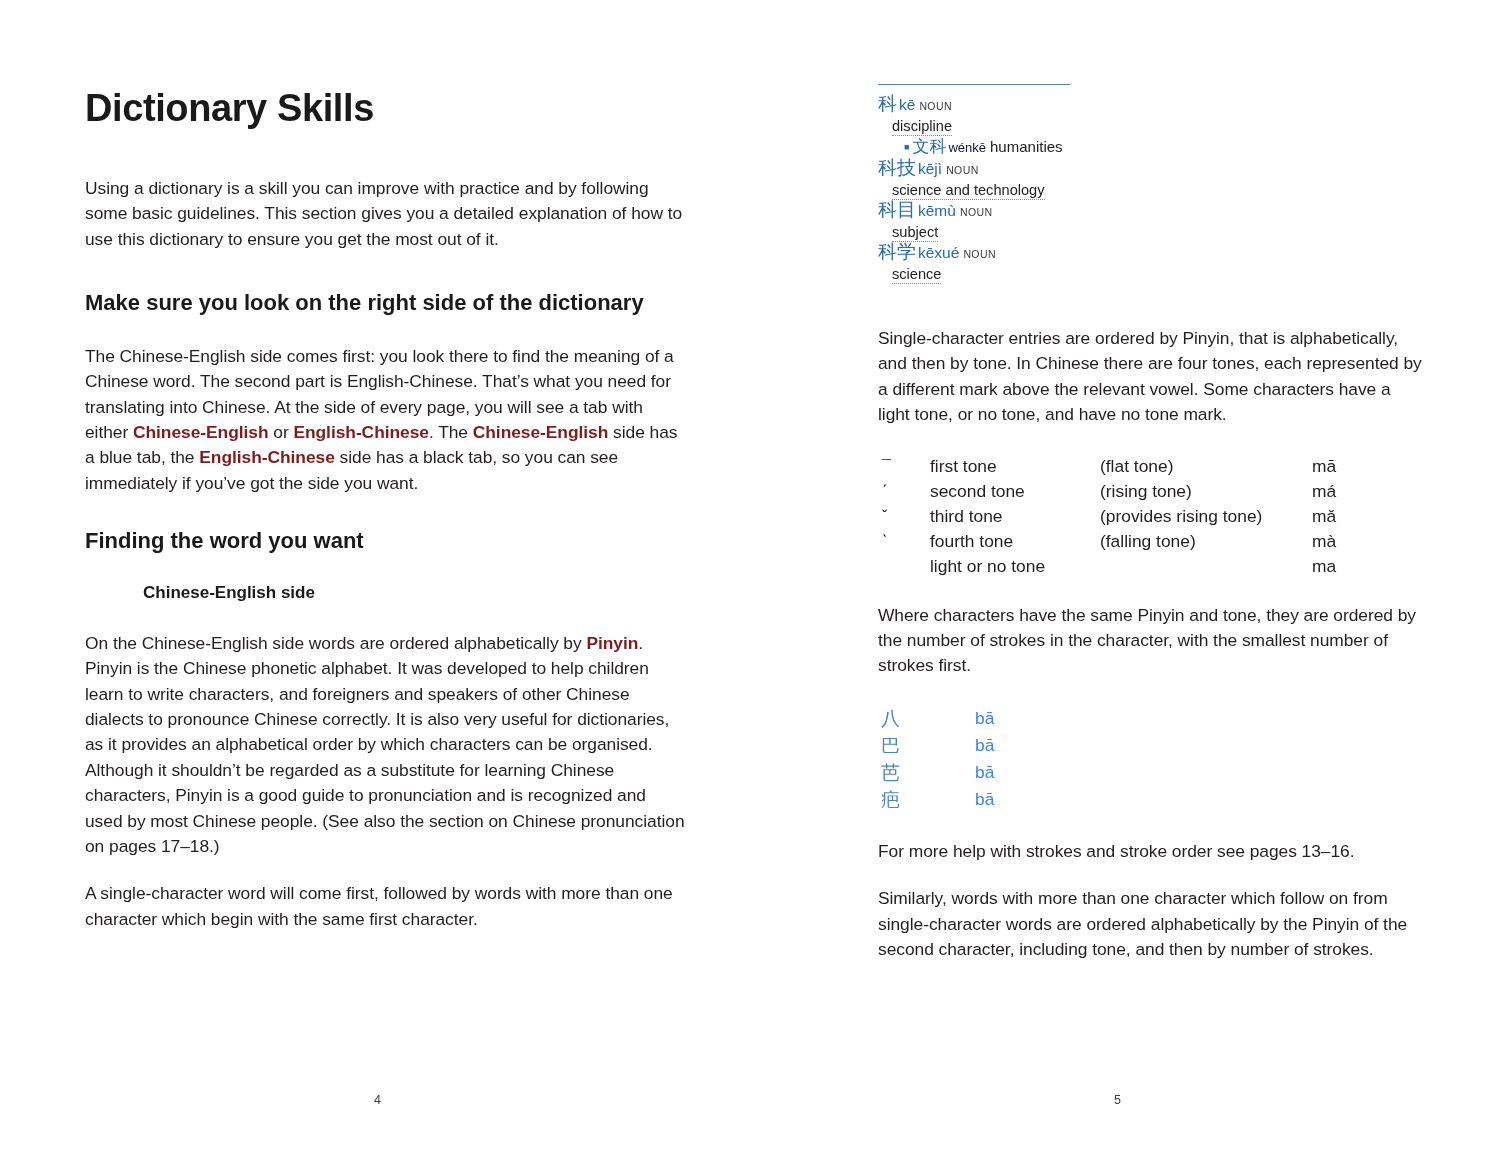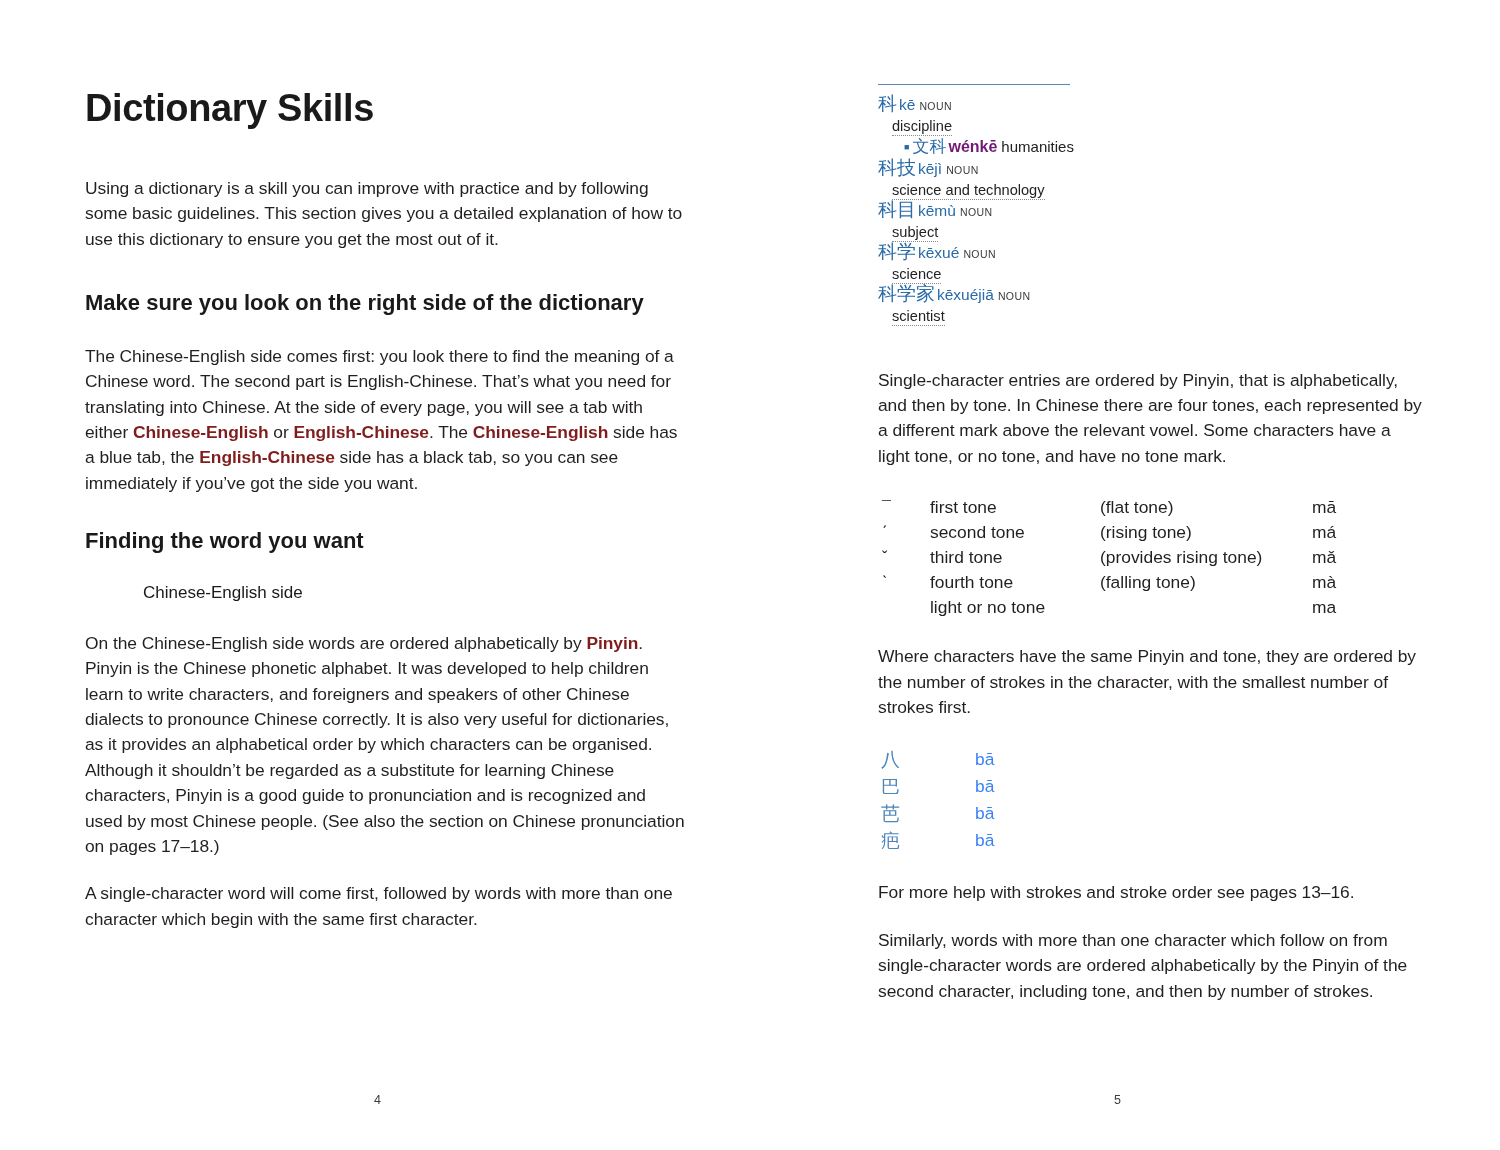--- a/index.html
+++ b/index.html
@@ -52,21 +52,21 @@
   .sec-head {
     font-size: 22px;
     font-weight: bold;
     color: #1a1a1a;
     margin: 0;
     line-height: 1.35;
   }
 
   .sub-head {
     font-size: 17px;
-    font-weight: normal;
+    font-weight: bold;
     color: #1a1a1a;
     margin: 0;
     line-height: 1.35;
   }
 
   
   p.body {
     font-size: 17.4px;
     line-height: 25.4px;
     margin: 0;
@@ -140,24 +140,23 @@
     color: #2a6ba8;
     font-size: 9px;
     vertical-align: 2.5px;
     padding-right: 3px;
   }
   .sub-hw {
     color: #2a6ba8;
     font-size: 17px;
   }
   .sub-py {
-    color: #701a75;
-    font-size: 16px;
+    color: #0f172a;
+    font-size: 13px;
     padding-left: 2px;
-    font-weight: bold;
   }
   .sub-gloss {
     font-size: 15px;
     color: #222;
     padding-left: 4px;
   }
 
   
   .tone-table {
     border-collapse: collapse;
@@ -281,28 +280,20 @@
 
       <div class="dict-entry">
         <div class="dict-line1">
           <span class="hw">科学</span><span class="py">kēxué</span><span class="pos">NOUN</span>
         </div>
         <div class="def-row">
           <span class="def">science</span>
         </div>
       </div>
 
-      <div class="dict-entry">
-        <div class="dict-line1">
-          <span class="hw">科学家</span><span class="py">kēxuéjiā</span><span class="pos">NOUN</span>
-        </div>
-        <div class="def-row">
-          <span class="def">scientist</span>
-        </div>
-      </div>
     </div>
 
     <div style="height:42px"></div>
 
     <p class="body">Single-character entries are ordered by Pinyin, that is alphabetically, and then by tone. In Chinese there are four tones, each represented by a different mark above the relevant vowel. Some characters have a light tone, or no tone, and have no tone mark.</p>
 
     <div style="height:26px"></div>
 
     <table class="tone-table">
       <tbody>

